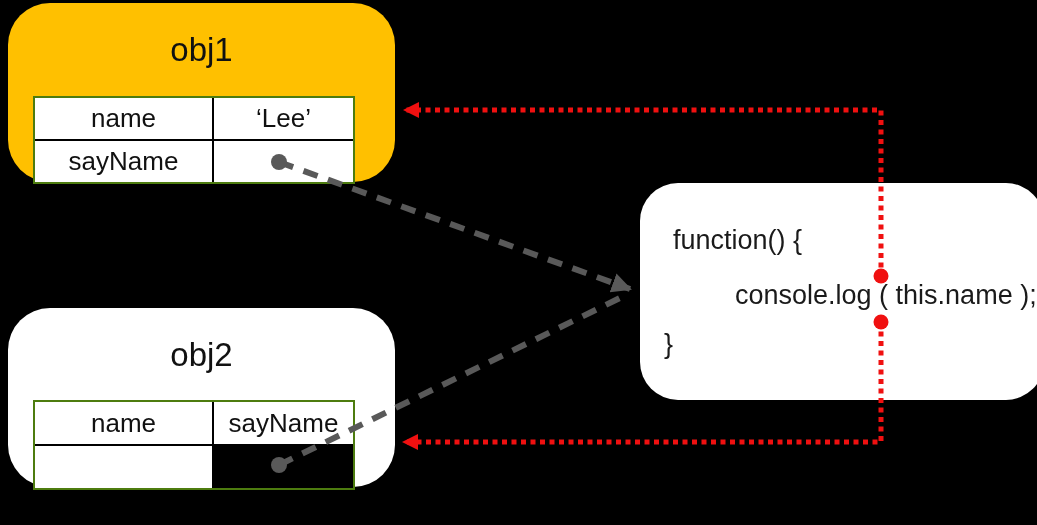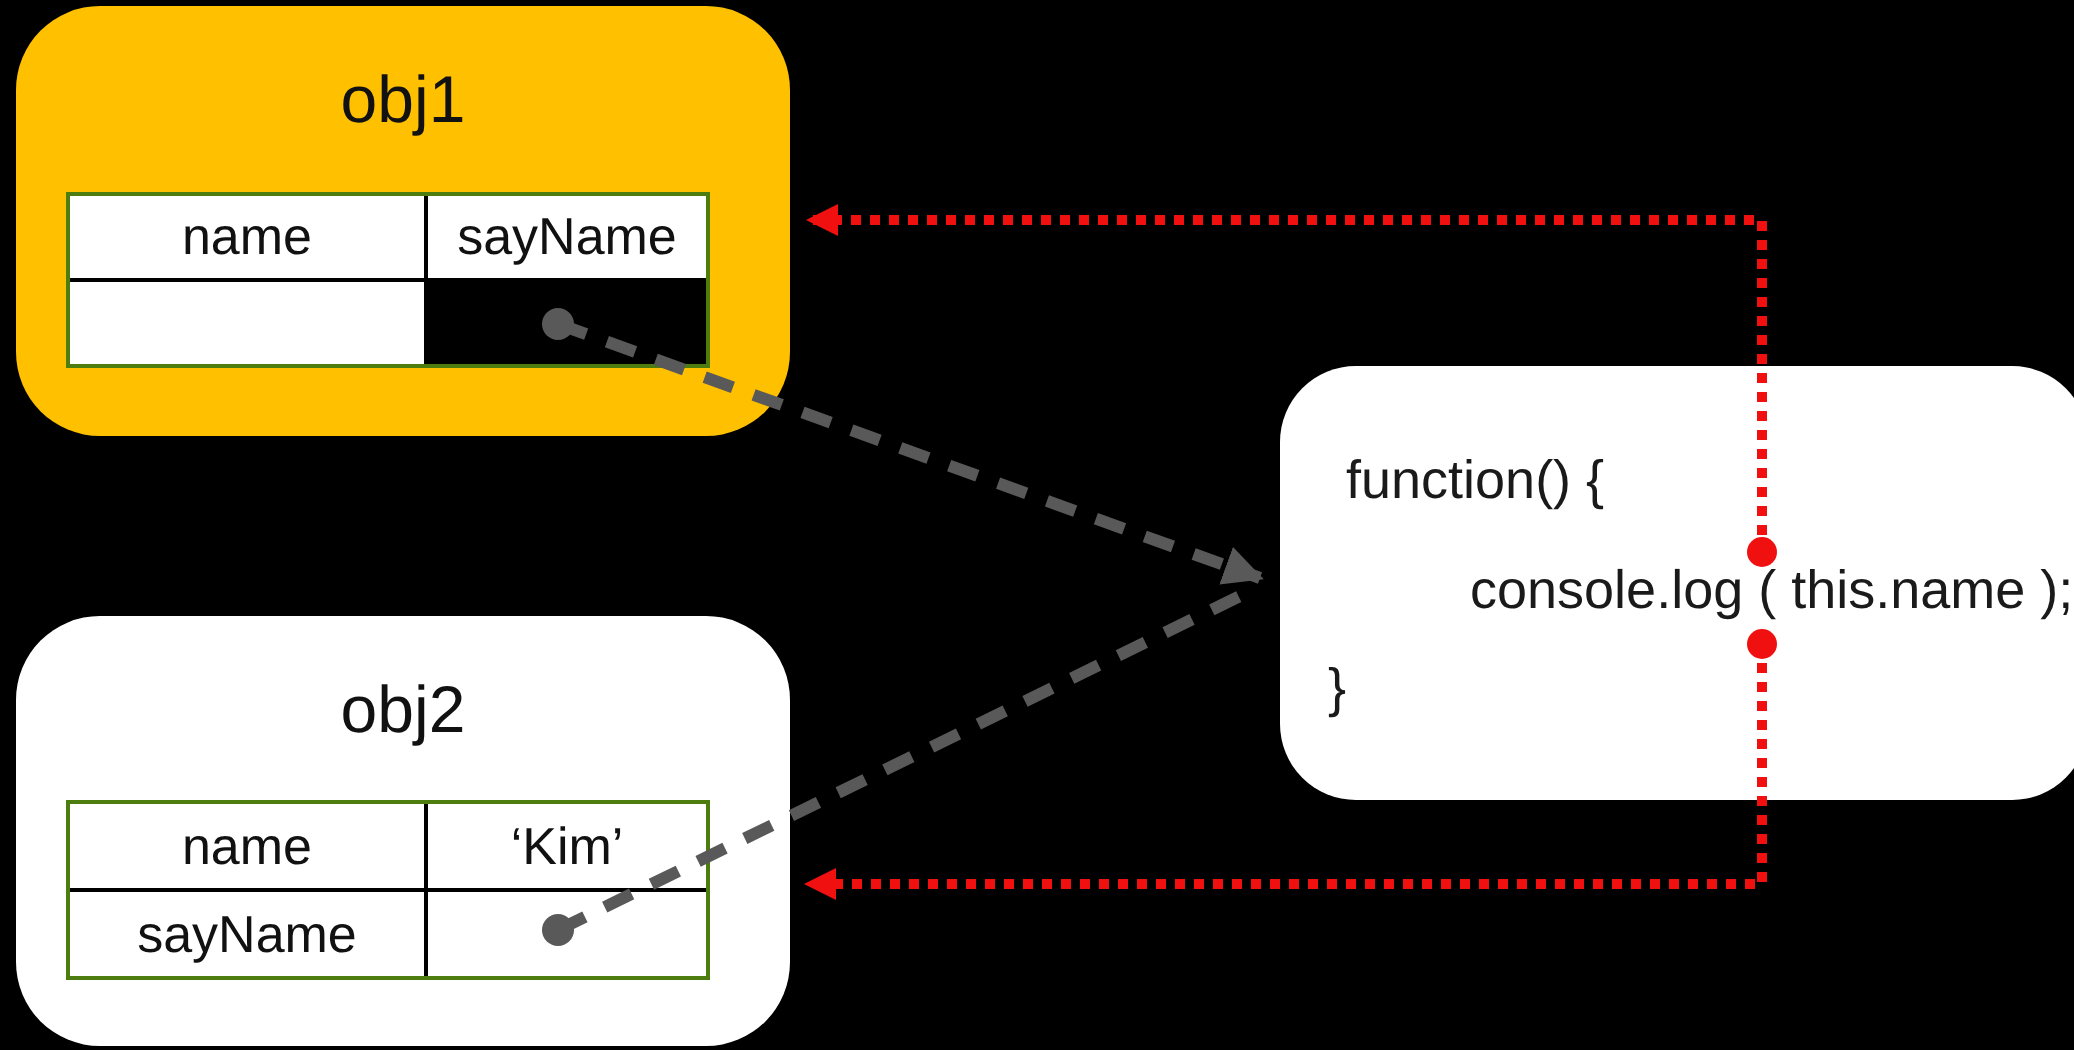--- a/index.html
+++ b/index.html
@@ -9,21 +9,21 @@
     height: 525px;
     background: #000;
     overflow: hidden;
     font-family: "Liberation Sans", sans-serif;
   }
 
   
   .objbox {
     position: absolute;
     width: 387px;
-    height: 215px;
+    height: 179px;
     border-radius: 42px;
   }
   #obj1-box { left: 8px;  top: 3px;   background: #FFC000; }
   #obj2-box { left: 8px;  top: 308px; background: #8FCE4F; }
 
   .obj-title {
     position: absolute;
     top: 28px; left: 0;
     width: 100%;
     text-align: center;
@@ -82,30 +82,30 @@
 </style>
 </head>
 <body>
 
 <div class="canvas" style="background: rgb(0, 0, 0);">
 
   <div class="objbox" id="obj1-box" style="background: rgb(255, 192, 0);">
     <div class="obj-title">obj1</div>
     <div class="obj-table">
       <div class="cell">name</div>
+      <div class="cell">‘Lee’</div>
       <div class="cell">sayName</div>
       <div class="cell"></div>
     </div>
   </div>
 
   <div class="objbox" id="obj2-box" style="background: #ffffff;">
     <div class="obj-title">obj2</div>
     <div class="obj-table">
       <div class="cell">name</div>
-      <div class="cell">‘Kim’</div>
       <div class="cell">sayName</div>
       <div class="cell"></div>
     </div>
   </div>
 
   <div class="fnbox" style="background: rgb(255, 255, 255); padding-left: 12px;">
     <div class="code-line" id="code-line-1">function() {</div>
     <div class="code-line" id="code-line-2">console.log ( this.name );</div>
     <div class="code-line" id="code-line-3">}</div>
   </div>

